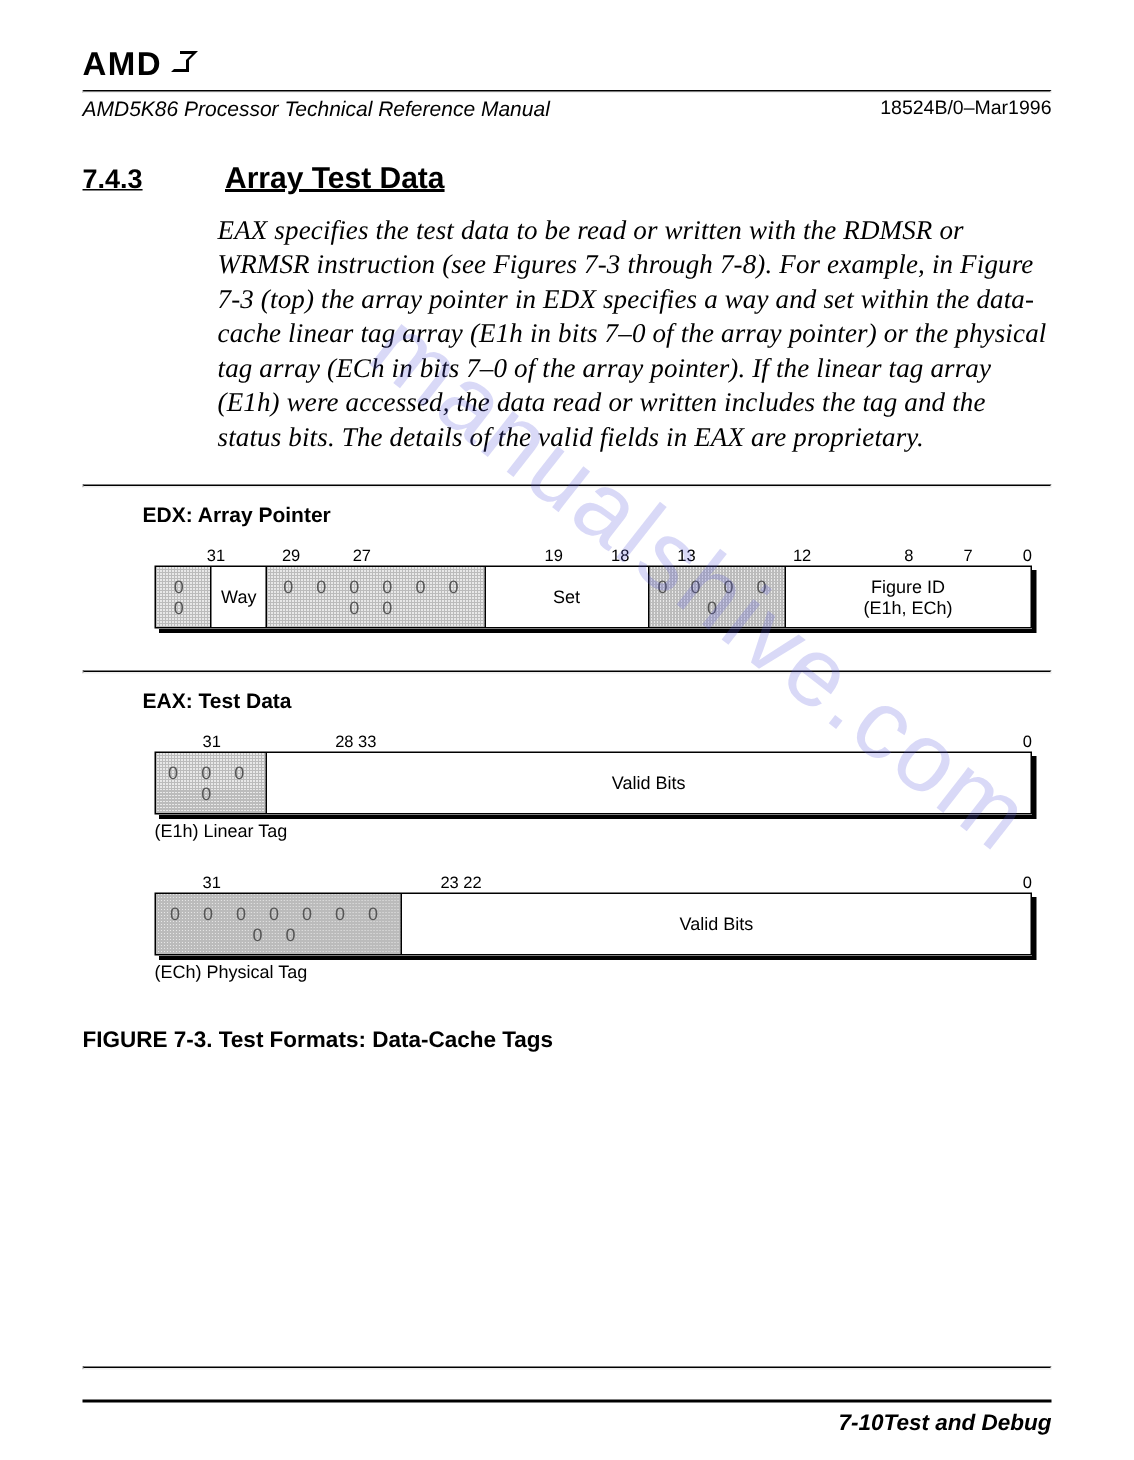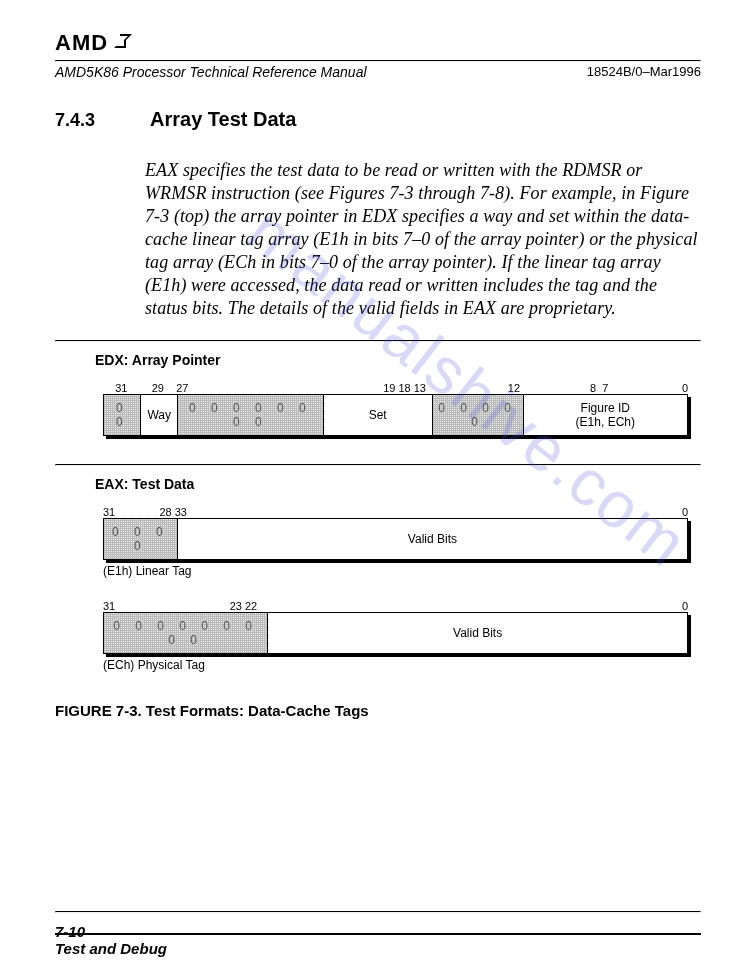--- a/index.html
+++ b/index.html
@@ -42,22 +42,23 @@
     font-size: 14px;
     margin: 2px 0 28px 0;
     font-style: italic;
   }
   .header-line .right {
     font-style: normal;
     font-size: 13px;
   }
   .section-row {
     display: flex;
-    align-items: flex-end;
-    margin-bottom: 28px;
+    align-items: center;
+    margin-bottom: 11px;
+    text-decoration: underline;
   }
   .section-num {
     font-family: Arial, Helvetica, sans-serif;
     font-weight: 900;
     font-size: 18px;
     width: 95px;
   }
   .section-title {
     font-family: Arial, Helvetica, sans-serif;
     font-weight: 900;
@@ -81,21 +82,21 @@
   }
   .fig-caption {
     font-family: "Arial Narrow", Arial, sans-serif;
     font-weight: 700;
     font-size: 15px;
     margin: 30px 0 0 0;
   }
   
   .reg-wrap { margin: 0 8px 10px 8px; }
   .bitlabels { display:flex; font-size:11px; font-family:Arial, sans-serif; margin-left:40px; margin-right:5px; }
-  .bitlabels span { text-align:center; }
+  .bitlabels span { text-align:center;margin-left:32px; }
   .reg-box {
     margin-left:40px; margin-right:5px;
     display:flex;
     height:42px;
     box-shadow: 3px 3px 0 #000;
     border: 1.5px solid #000;
     box-sizing: border-box;
     justify-content: flex-end;
   }
   .reg-seg {
@@ -129,21 +130,20 @@
     bottom: 38px; left:55px; right:55px;
   }
   .footer-line {
     position:absolute;
     bottom: 16px; left:55px; right:55px;
     display:flex; justify-content:flex-end;
     font-family:"Arial Narrow", Arial, sans-serif;
     font-style: italic;
     font-size: 15px;
     font-weight:700;
-    flex-direction:column;
   }
   .watermark {
     position:absolute;
     top:350px; left:200px;
     font-size:65px;
     color: rgba(80,80,220,0.22);
     font-family: Arial, sans-serif;
     transform: rotate(38deg);
     pointer-events:none;
     letter-spacing: 2px;

